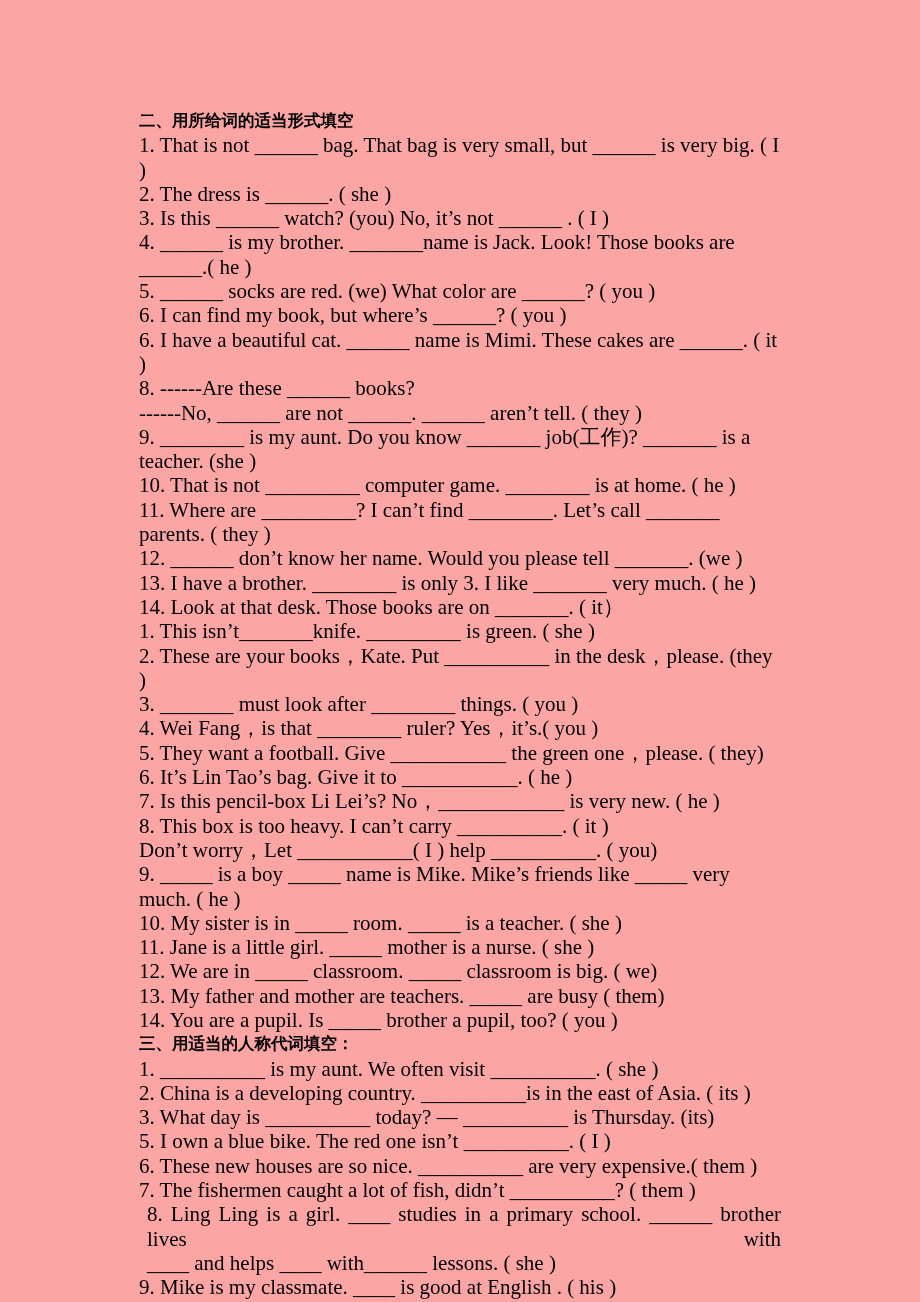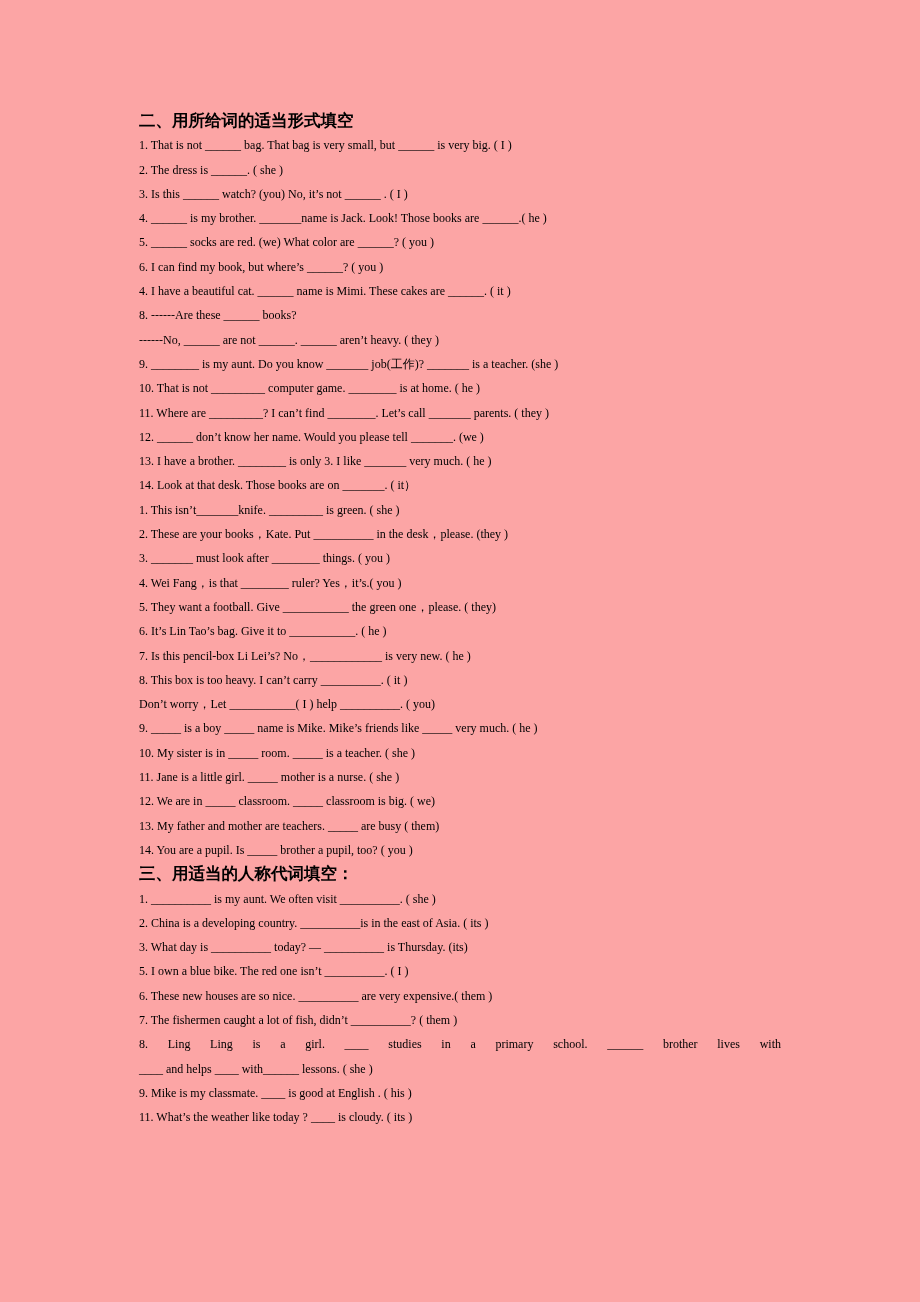--- a/index.html
+++ b/index.html
@@ -33,30 +33,31 @@
     letter-spacing: 0px;
     white-space: pre;
   }
   .section-heading.bold {
     font-weight: bold;
   }
   .section-heading.regular {
     font-weight: bold;
   }
   .qline {
-    font-size: 12px;
+    font-size: 21px;
     line-height: 24.3px;
     white-space: pre-wrap;
     word-break: normal;
   }
   
   .qline.justified {
     white-space: normal;
     text-align: justify;
     text-align-last: left;
+    margin-left: 8px;
   }
   .qline.justified .ln1 {
     display: block;
     text-align: justify;
     text-align-last: justify;
     white-space: pre-wrap;
   }
   .qline.justified .ln2 {
     display: block;
     text-align: left;
@@ -70,23 +71,23 @@
   <div class="content">
 
     <div class="section-heading bold">二、用所给词的适当形式填空</div>
 
     <div class="qline">1. That is not ______ bag. That bag is very small, but ______ is very big. ( I )</div>
     <div class="qline">2. The dress is ______. ( she )</div>
     <div class="qline">3. Is this ______ watch? (you) No, it’s not ______ . ( I )</div>
     <div class="qline">4. ______ is my brother. _______name is Jack. Look! Those books are ______.( he )</div>
     <div class="qline">5. ______ socks are red. (we) What color are ______? ( you )</div>
     <div class="qline">6. I can find my book, but where’s ______? ( you )</div>
-    <div class="qline">4. I have a beautiful cat. ______ name is Mimi. These cakes are ______. ( it )</div>
+    <div class="qline">6. I have a beautiful cat. ______ name is Mimi. These cakes are ______. ( it )</div>
     <div class="qline">8. ------Are these ______ books?</div>
-    <div class="qline">------No, ______ are not ______. ______ aren’t heavy. ( they )</div>
+    <div class="qline">------No, ______ are not ______. ______ aren’t tell. ( they )</div>
     <div class="qline">9. ________ is my aunt. Do you know _______ job(工作)? _______ is a teacher. (she )</div>
     <div class="qline">10. That is not _________ computer game. ________ is at home. ( he )</div>
     <div class="qline">11. Where are _________? I can’t find ________. Let’s call _______ parents. ( they )</div>
     <div class="qline">12. ______ don’t know her name. Would you please tell _______. (we )</div>
     <div class="qline">13. I have a brother. ________ is only 3. I like _______ very much. ( he )</div>
     <div class="qline">14. Look at that desk. Those books are on _______. ( it）</div>
 
     <div class="qline">1. This isn’t_______knife. _________ is green. ( she )</div>
     <div class="qline">2. These are your books，Kate. Put __________ in the desk，please. (they )</div>
     <div class="qline">3. _______ must look after ________ things. ( you )</div>

